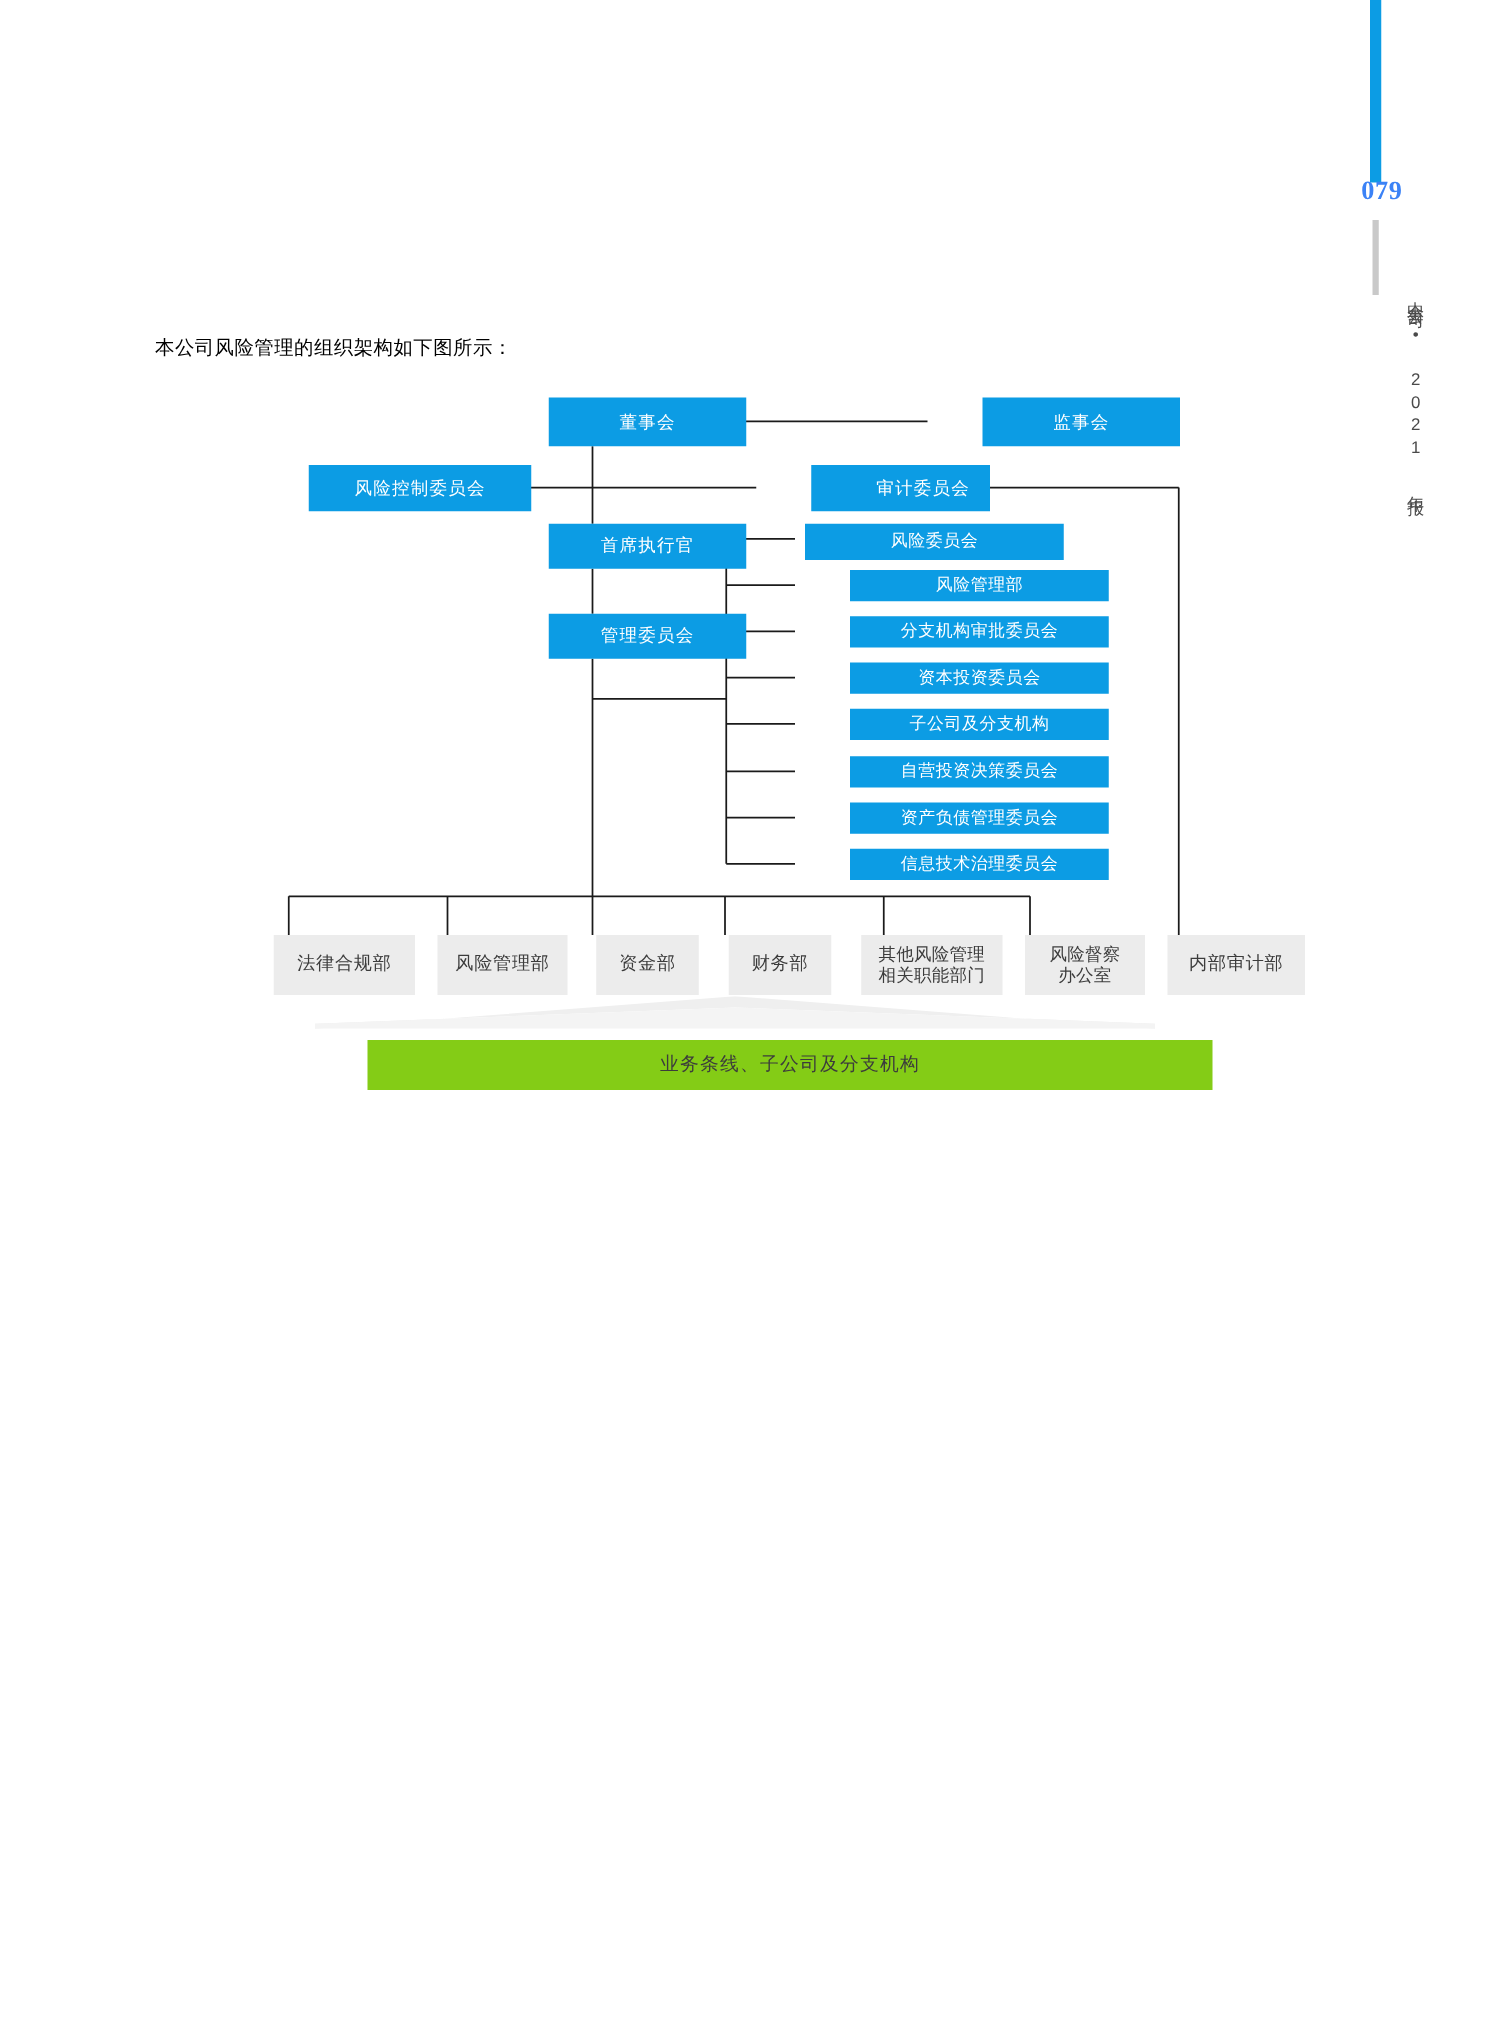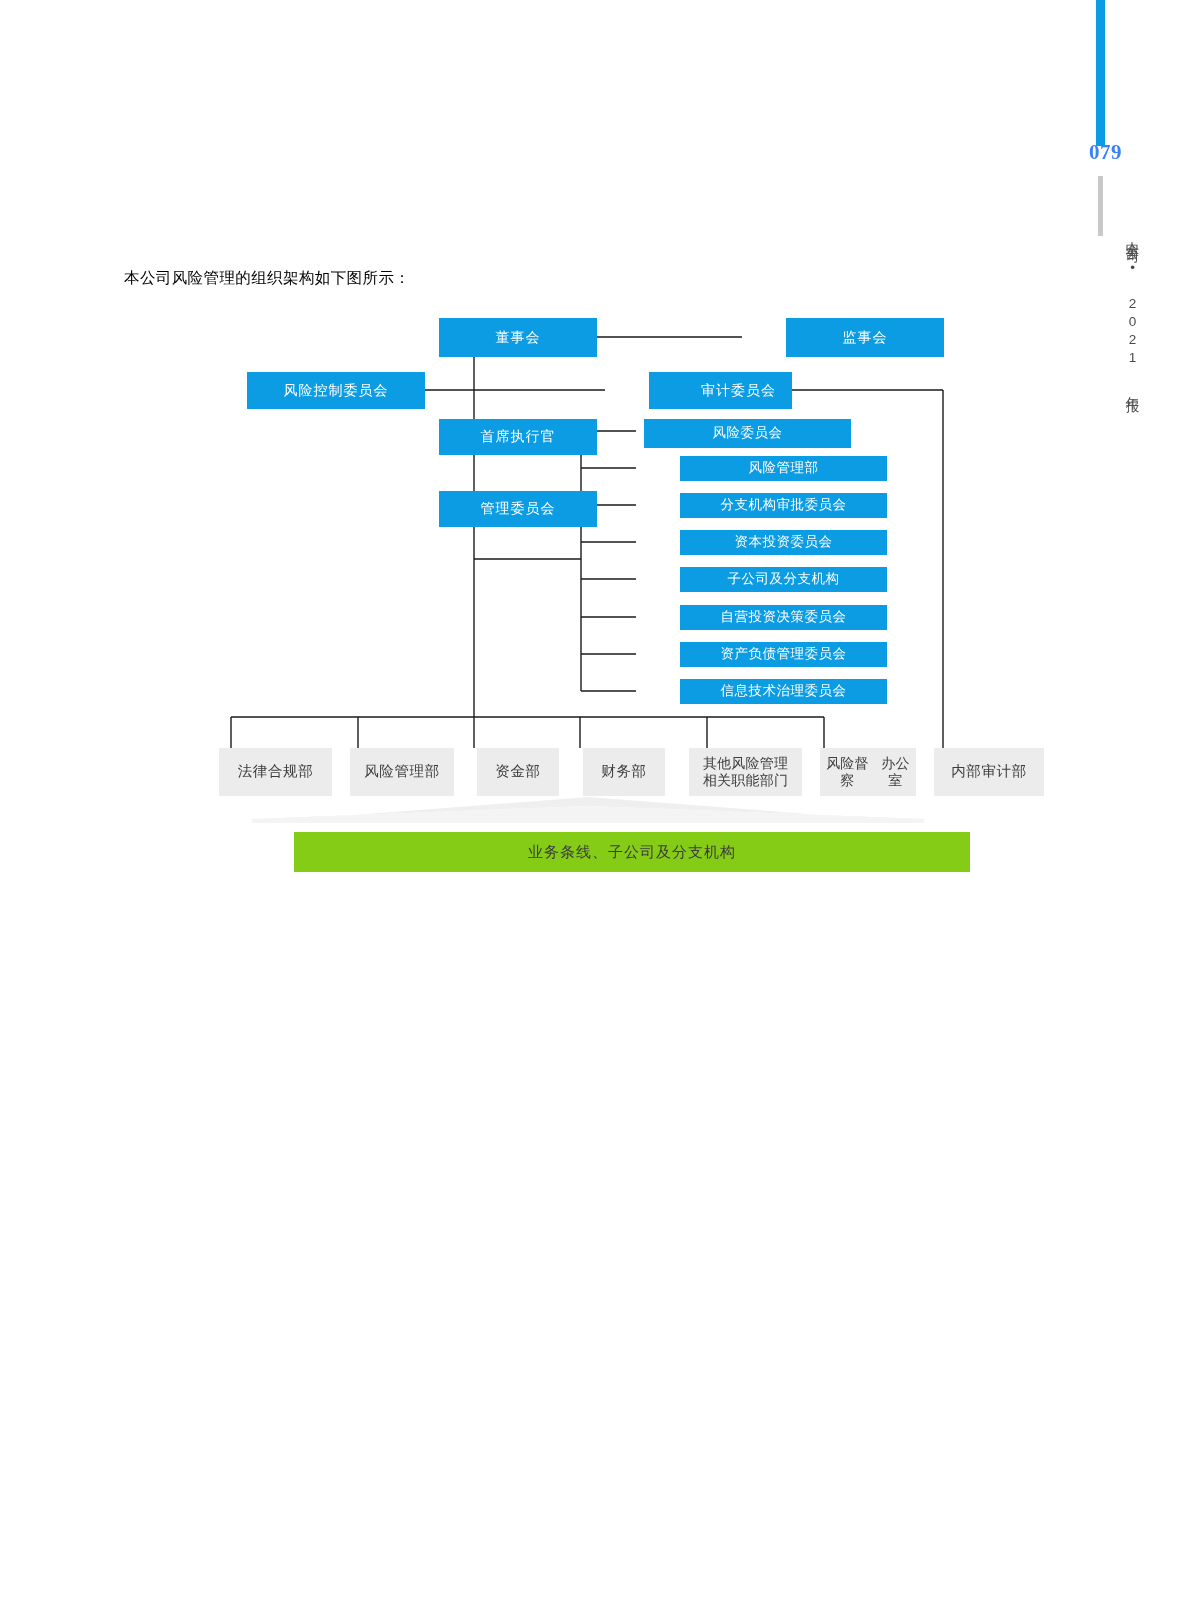--- a/index.html
+++ b/index.html
@@ -146,21 +146,21 @@
     <div class="node blue small" style="left:636px;top:679px;width:207px;height:25px;">信息技术治理委员会</div>
 
     <div class="node gray" style="left:175px;top:748px;width:113px;height:48px;">法律合规部</div>
     <div class="node gray" style="left:306px;top:748px;width:104px;height:48px;">风险管理部</div>
     <div class="node gray" style="left:433px;top:748px;width:82px;height:48px;">资金部</div>
     <div class="node gray" style="left:539px;top:748px;width:82px;height:48px;">财务部</div>
     <div class="node gray two" style="left:645px;top:748px;width:113px;height:48px;flex-direction:column;">
       <span>其他风险管理</span>
       <span>相关职能部门</span>
     </div>
-    <div class="node gray two" style="left:776px;top:748px;width:96px;height:48px;flex-direction:row;">
+    <div class="node gray two" style="left:776px;top:748px;width:96px;height:48px;flex-direction:column;">
       <span>风险督察</span>
       <span>办公室</span>
     </div>
     <div class="node gray" style="left:890px;top:748px;width:110px;height:48px;">内部审计部</div>
 
     <div class="node band" style="left:250px;top:832px;width:676px;height:40px;">业务条线、子公司及分支机构</div>
 
   </div>
 </div>
 

